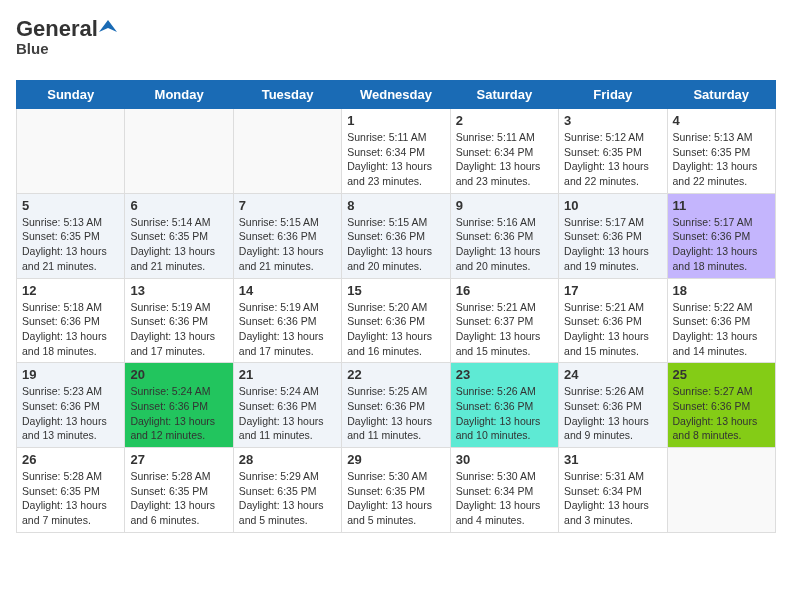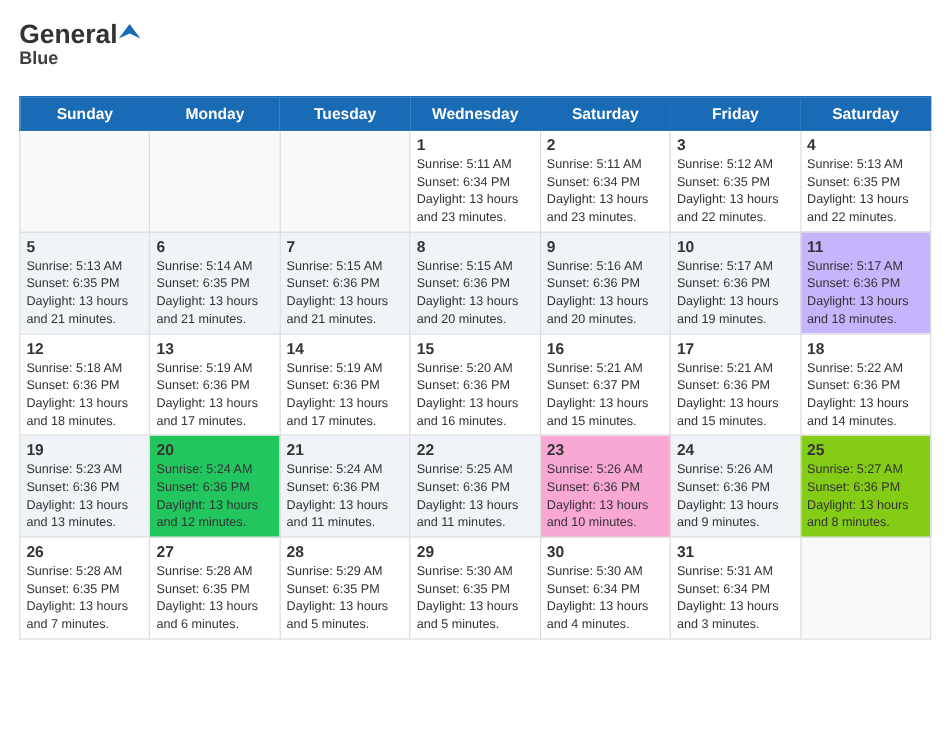--- a/index.html
+++ b/index.html
@@ -236,21 +236,21 @@
           <div class="day-info" style="white-space: pre-line;">Sunrise: 5:24 AM
 Sunset: 6:36 PM
 Daylight: 13 hours and 11 minutes.</div>
         </td>
         <td style="background: rgb(240, 244, 249);">
           <div class="day-num">22</div>
           <div class="day-info" style="white-space: pre-line;">Sunrise: 5:25 AM
 Sunset: 6:36 PM
 Daylight: 13 hours and 11 minutes.</div>
         </td>
-        <td style="background: #f9a8d4; margin-top: 38px;">
+        <td style="background: #5eead4; margin-top: 38px;">
           <div class="day-num">23</div>
           <div class="day-info" style="white-space: pre-line;">Sunrise: 5:26 AM
 Sunset: 6:36 PM
 Daylight: 13 hours and 10 minutes.</div>
         </td>
         <td style="background: rgb(240, 244, 249);">
           <div class="day-num">24</div>
           <div class="day-info" style="white-space: pre-line;">Sunrise: 5:26 AM
 Sunset: 6:36 PM
 Daylight: 13 hours and 9 minutes.</div>

